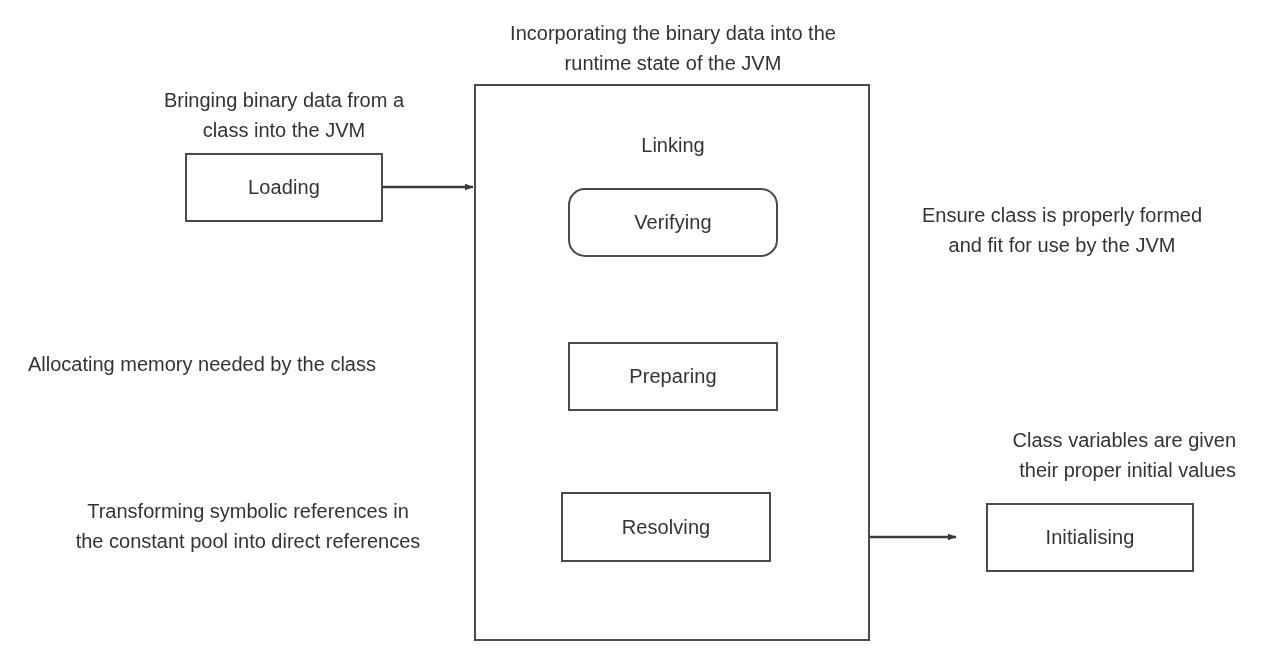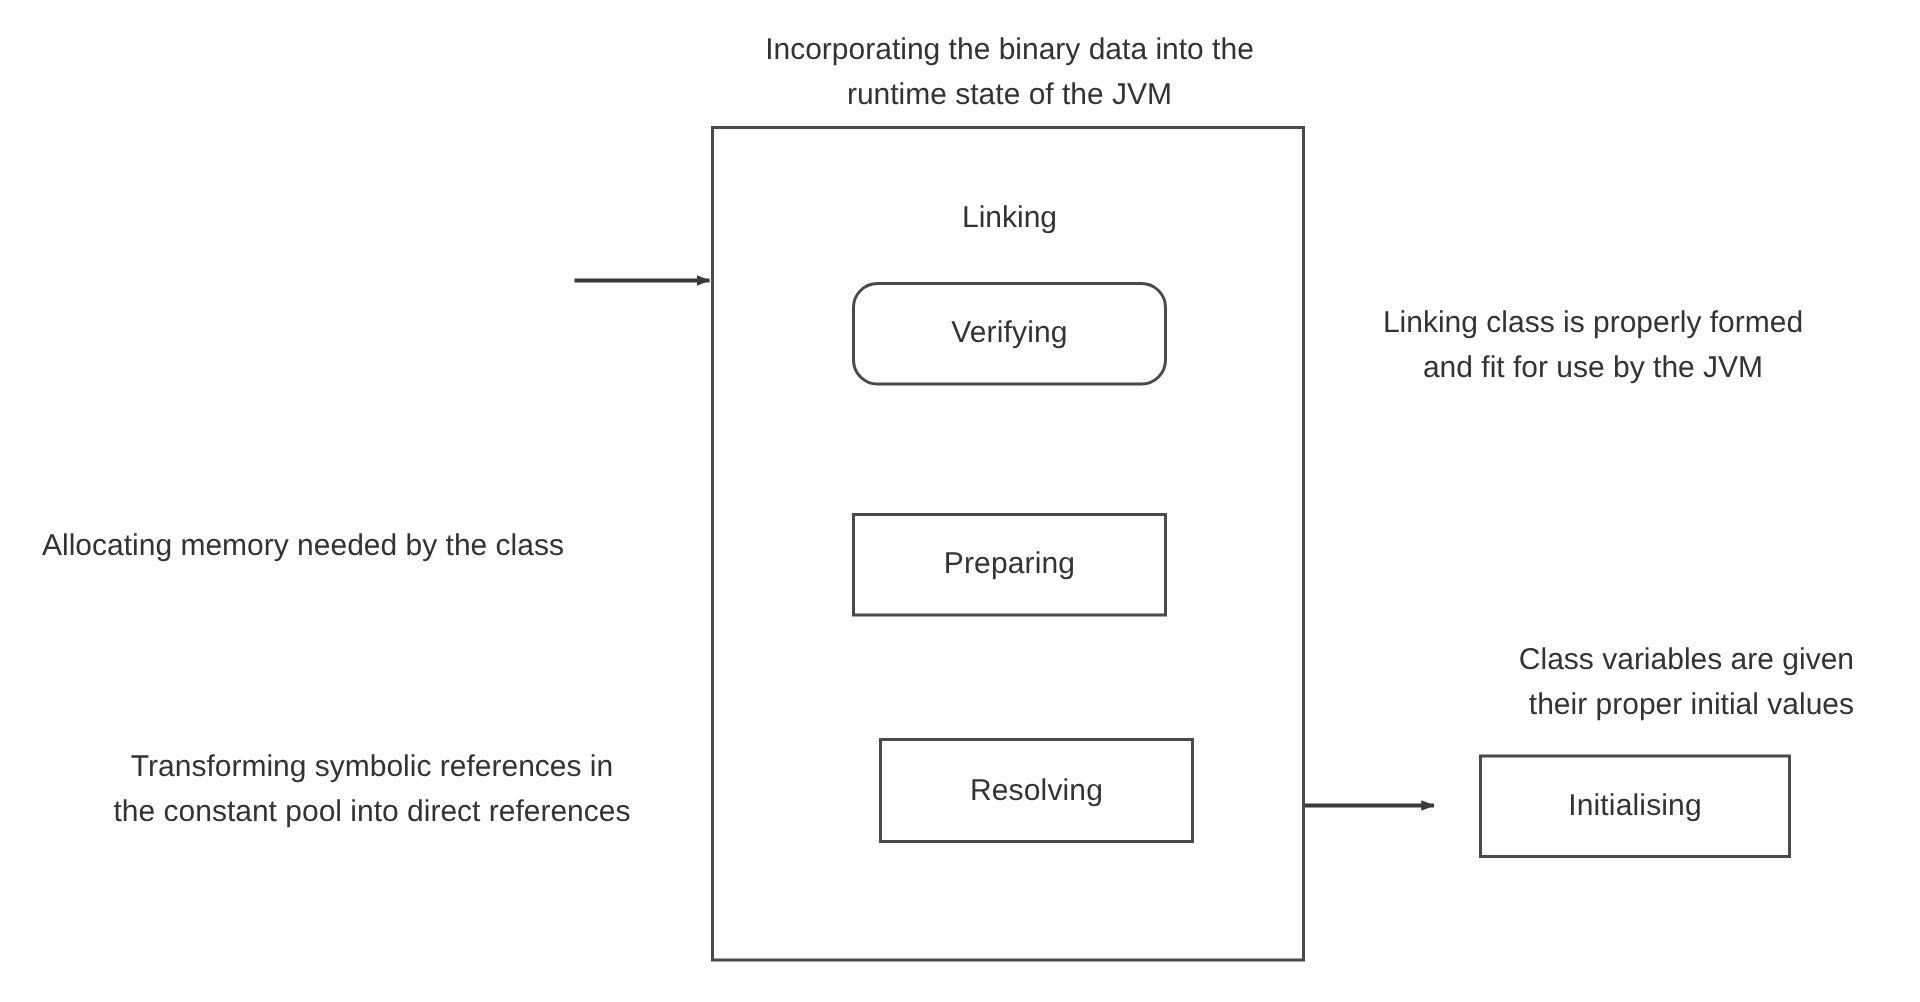--- a/index.html
+++ b/index.html
@@ -43,21 +43,21 @@
     border: 2px solid #4a4a4a;
     background: #ffffff;
     left: 474px;
     top: 84px;
     width: 396px;
     height: 557px;
   }
   #node-loading      { left: 185px; top: 153px; width: 198px; height: 69px; }
   #node-verifying    { left: 568px; top: 188px; width: 210px; height: 69px; border-radius: 17px; }
   #node-preparing    { left: 568px; top: 342px; width: 210px; height: 69px; }
-  #node-resolving    { left: 586px; top: 492px; width: 210px; height: 70px; }
+  #node-resolving    { left: 561px; top: 492px; width: 210px; height: 70px; }
   #node-initialising { left: 957px; top: 503px; width: 208px; height: 69px; margin-left: 29px; }
 
   
   .label {
     position: absolute;
     font-size: 20px;
     line-height: 30px;
     color: #333333;
     white-space: pre-line;
   }
@@ -117,35 +117,38 @@
     </g>
 
     <g>
       <line x1="870" y1="537" x2="956" y2="537" stroke="#3a3a3a" stroke-width="2.6" marker-end="url(#arrowhead)"></line>
     </g>
   </svg>
 
   <div class="label center" id="caption-incorporating">Incorporating the binary data into the
 runtime state of the JVM</div>
 
+  <div class="label center" id="caption-bringing">Bringing binary data from a
+class into the JVM</div>
 
   <div class="outer-container"></div>
 
   <div class="label" id="label-linking">Linking</div>
 
+  <div class="node" id="node-loading">Loading</div>
 
   <div class="node" id="node-verifying">Verifying</div>
 
   <div class="node" id="node-preparing">Preparing</div>
 
   <div class="node" id="node-resolving">Resolving</div>
 
   <div class="node" id="node-initialising">Initialising</div>
 
-  <div class="label center" id="caption-ensure">Linking class is properly formed
+  <div class="label center" id="caption-ensure">Ensure class is properly formed
 and fit for use by the JVM</div>
 
   <div class="label center" id="caption-classvars">Class variables are given
 their proper initial values</div>
 
   <div class="label" id="caption-allocating">Allocating memory needed by the class</div>
 
   <div class="label center" id="caption-transforming">Transforming symbolic references in
 the constant pool into direct references</div>
 

